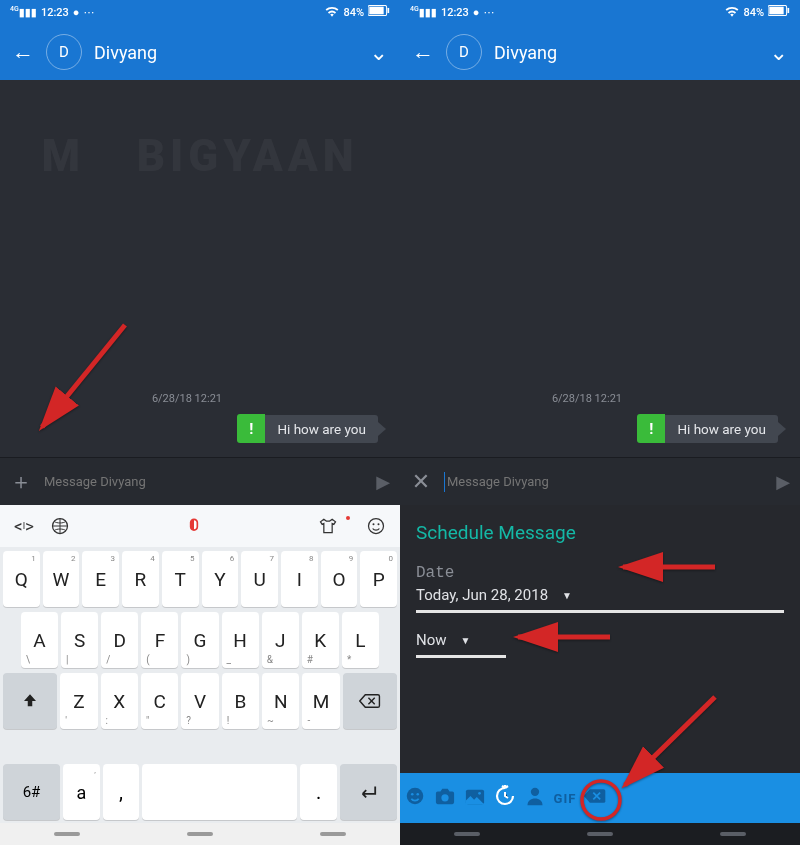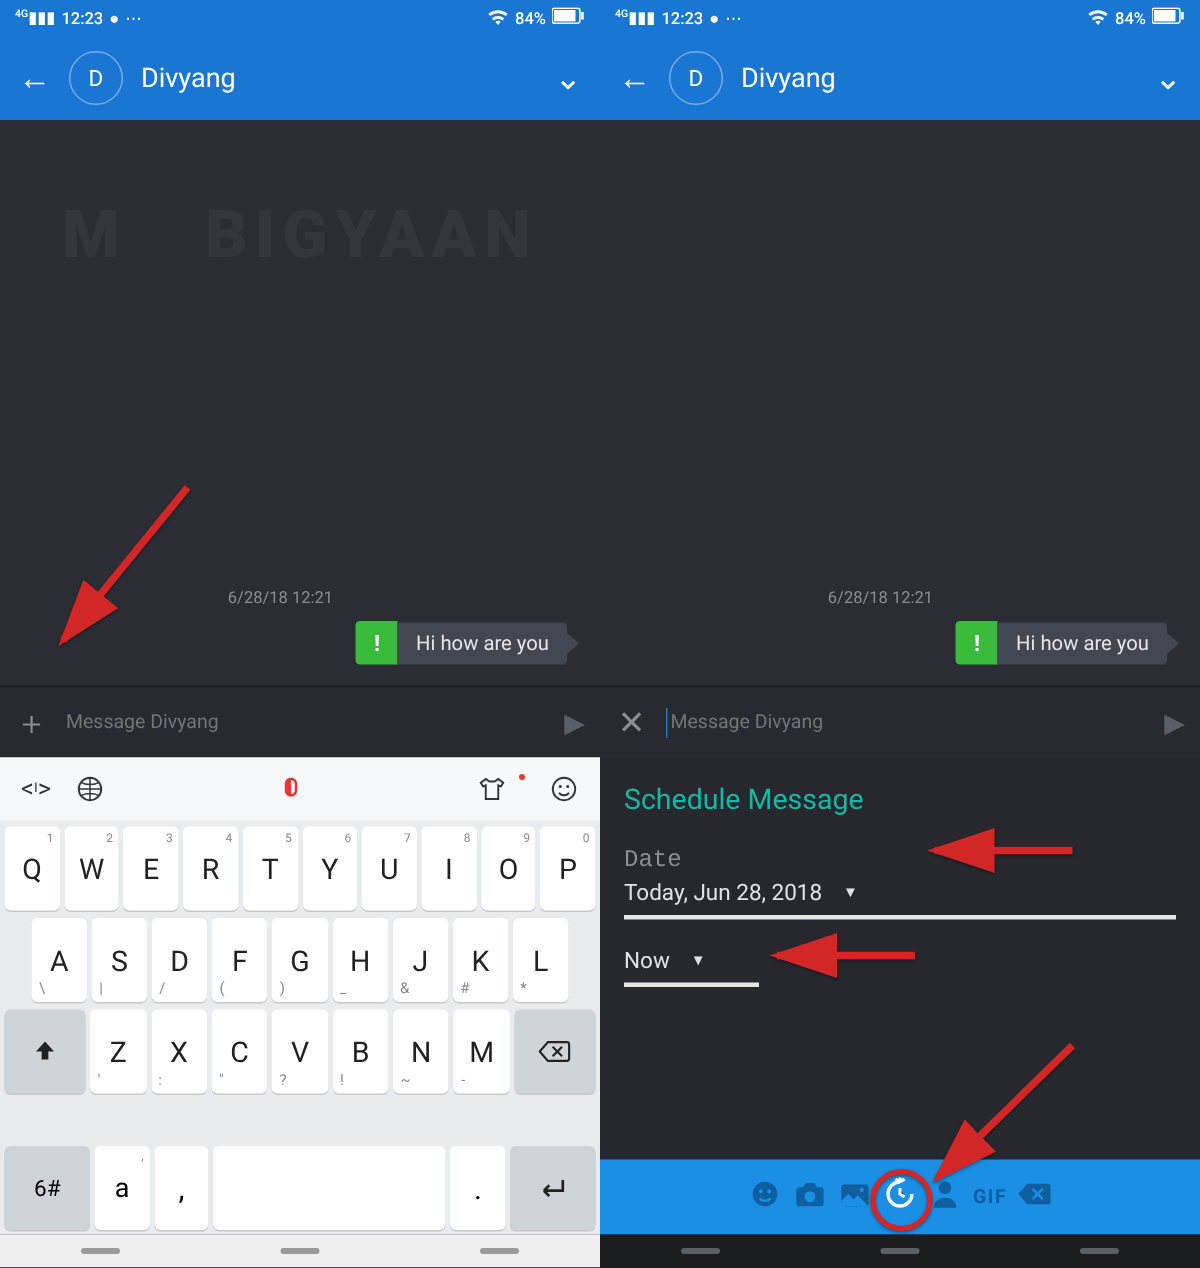--- a/index.html
+++ b/index.html
@@ -51,21 +51,21 @@
 
 
 .schedule-panel { height:318px; background:#26282d; display:flex; flex-direction:column; }
 .sched-title { color:#14b8a6; font-size:19px; padding:16px 16px 8px; }
 .sched-field { padding:12px 16px 6px; }
 .sched-label { color:#8a8e96; font-size:16px; margin-bottom:4px;font-family:Liberation Mono, monospace; }
 .sched-value-row { display:flex; align-items:center; gap:14px; border-bottom:3px solid #e5e5e5; padding-bottom:6px; }
 .sched-value { color:#e0e2e6; font-size:15px; }
 .dd-caret { color:#e0e2e6; font-size:10px; }
 .sched-spacer { flex:1; }
-.bottom-tools { height:50px; background:#1a8fe3; display:flex; align-items:center; justify-content:center; }
+.bottom-tools { height:50px; background:#1a8fe3; display:flex; align-items:center; justify-content:flex-start; }
 .bt-icon { color:#0f5fa0; font-size:20px; width:30px; text-align:center; cursor:pointer; }
 .bt-icon.active { color:#fff; }
 .bt-gif { font-size:13px; font-weight:700; letter-spacing:1px; }
 
 
 .navbar { height:22px; background:#f0f0f0; display:flex; align-items:center; justify-content:space-around; }
 .nav-pill { width:26px; height:4px; background:#9a9a9a; border-radius:2px; }
 .navbar-dark { background:#1b1d21; }
 .navbar-dark .nav-pill { background:#5a5e66; }
 

